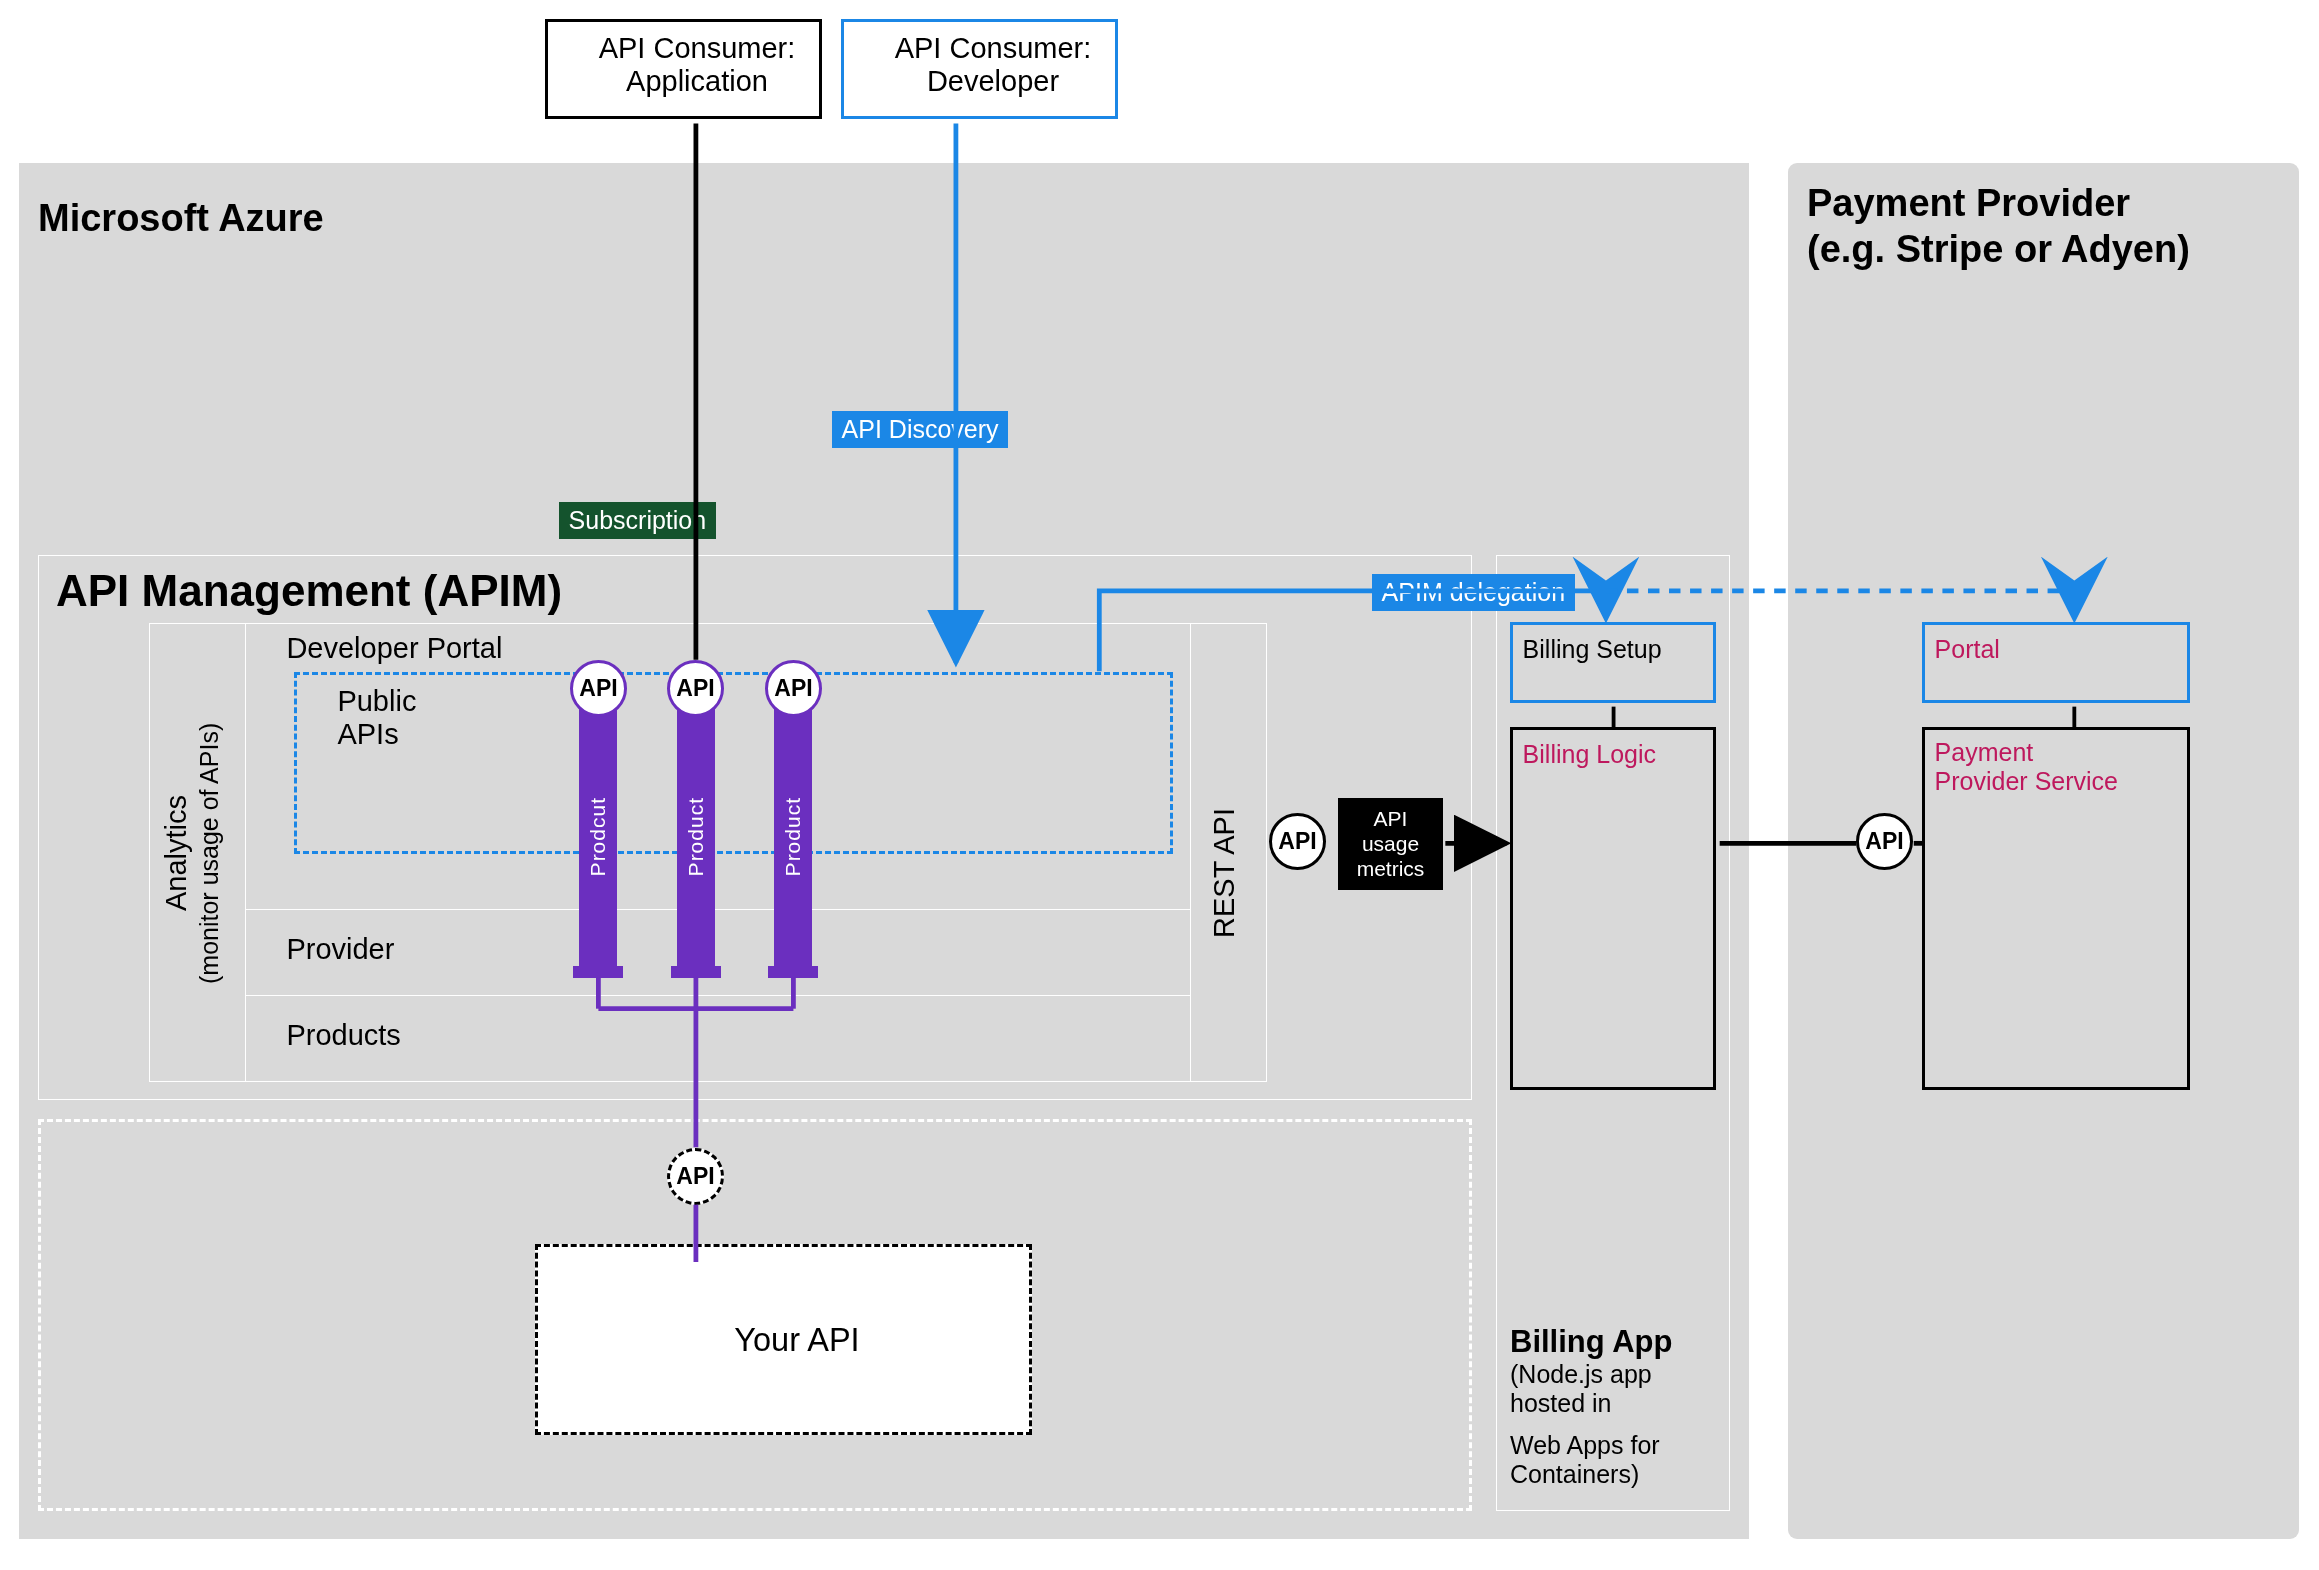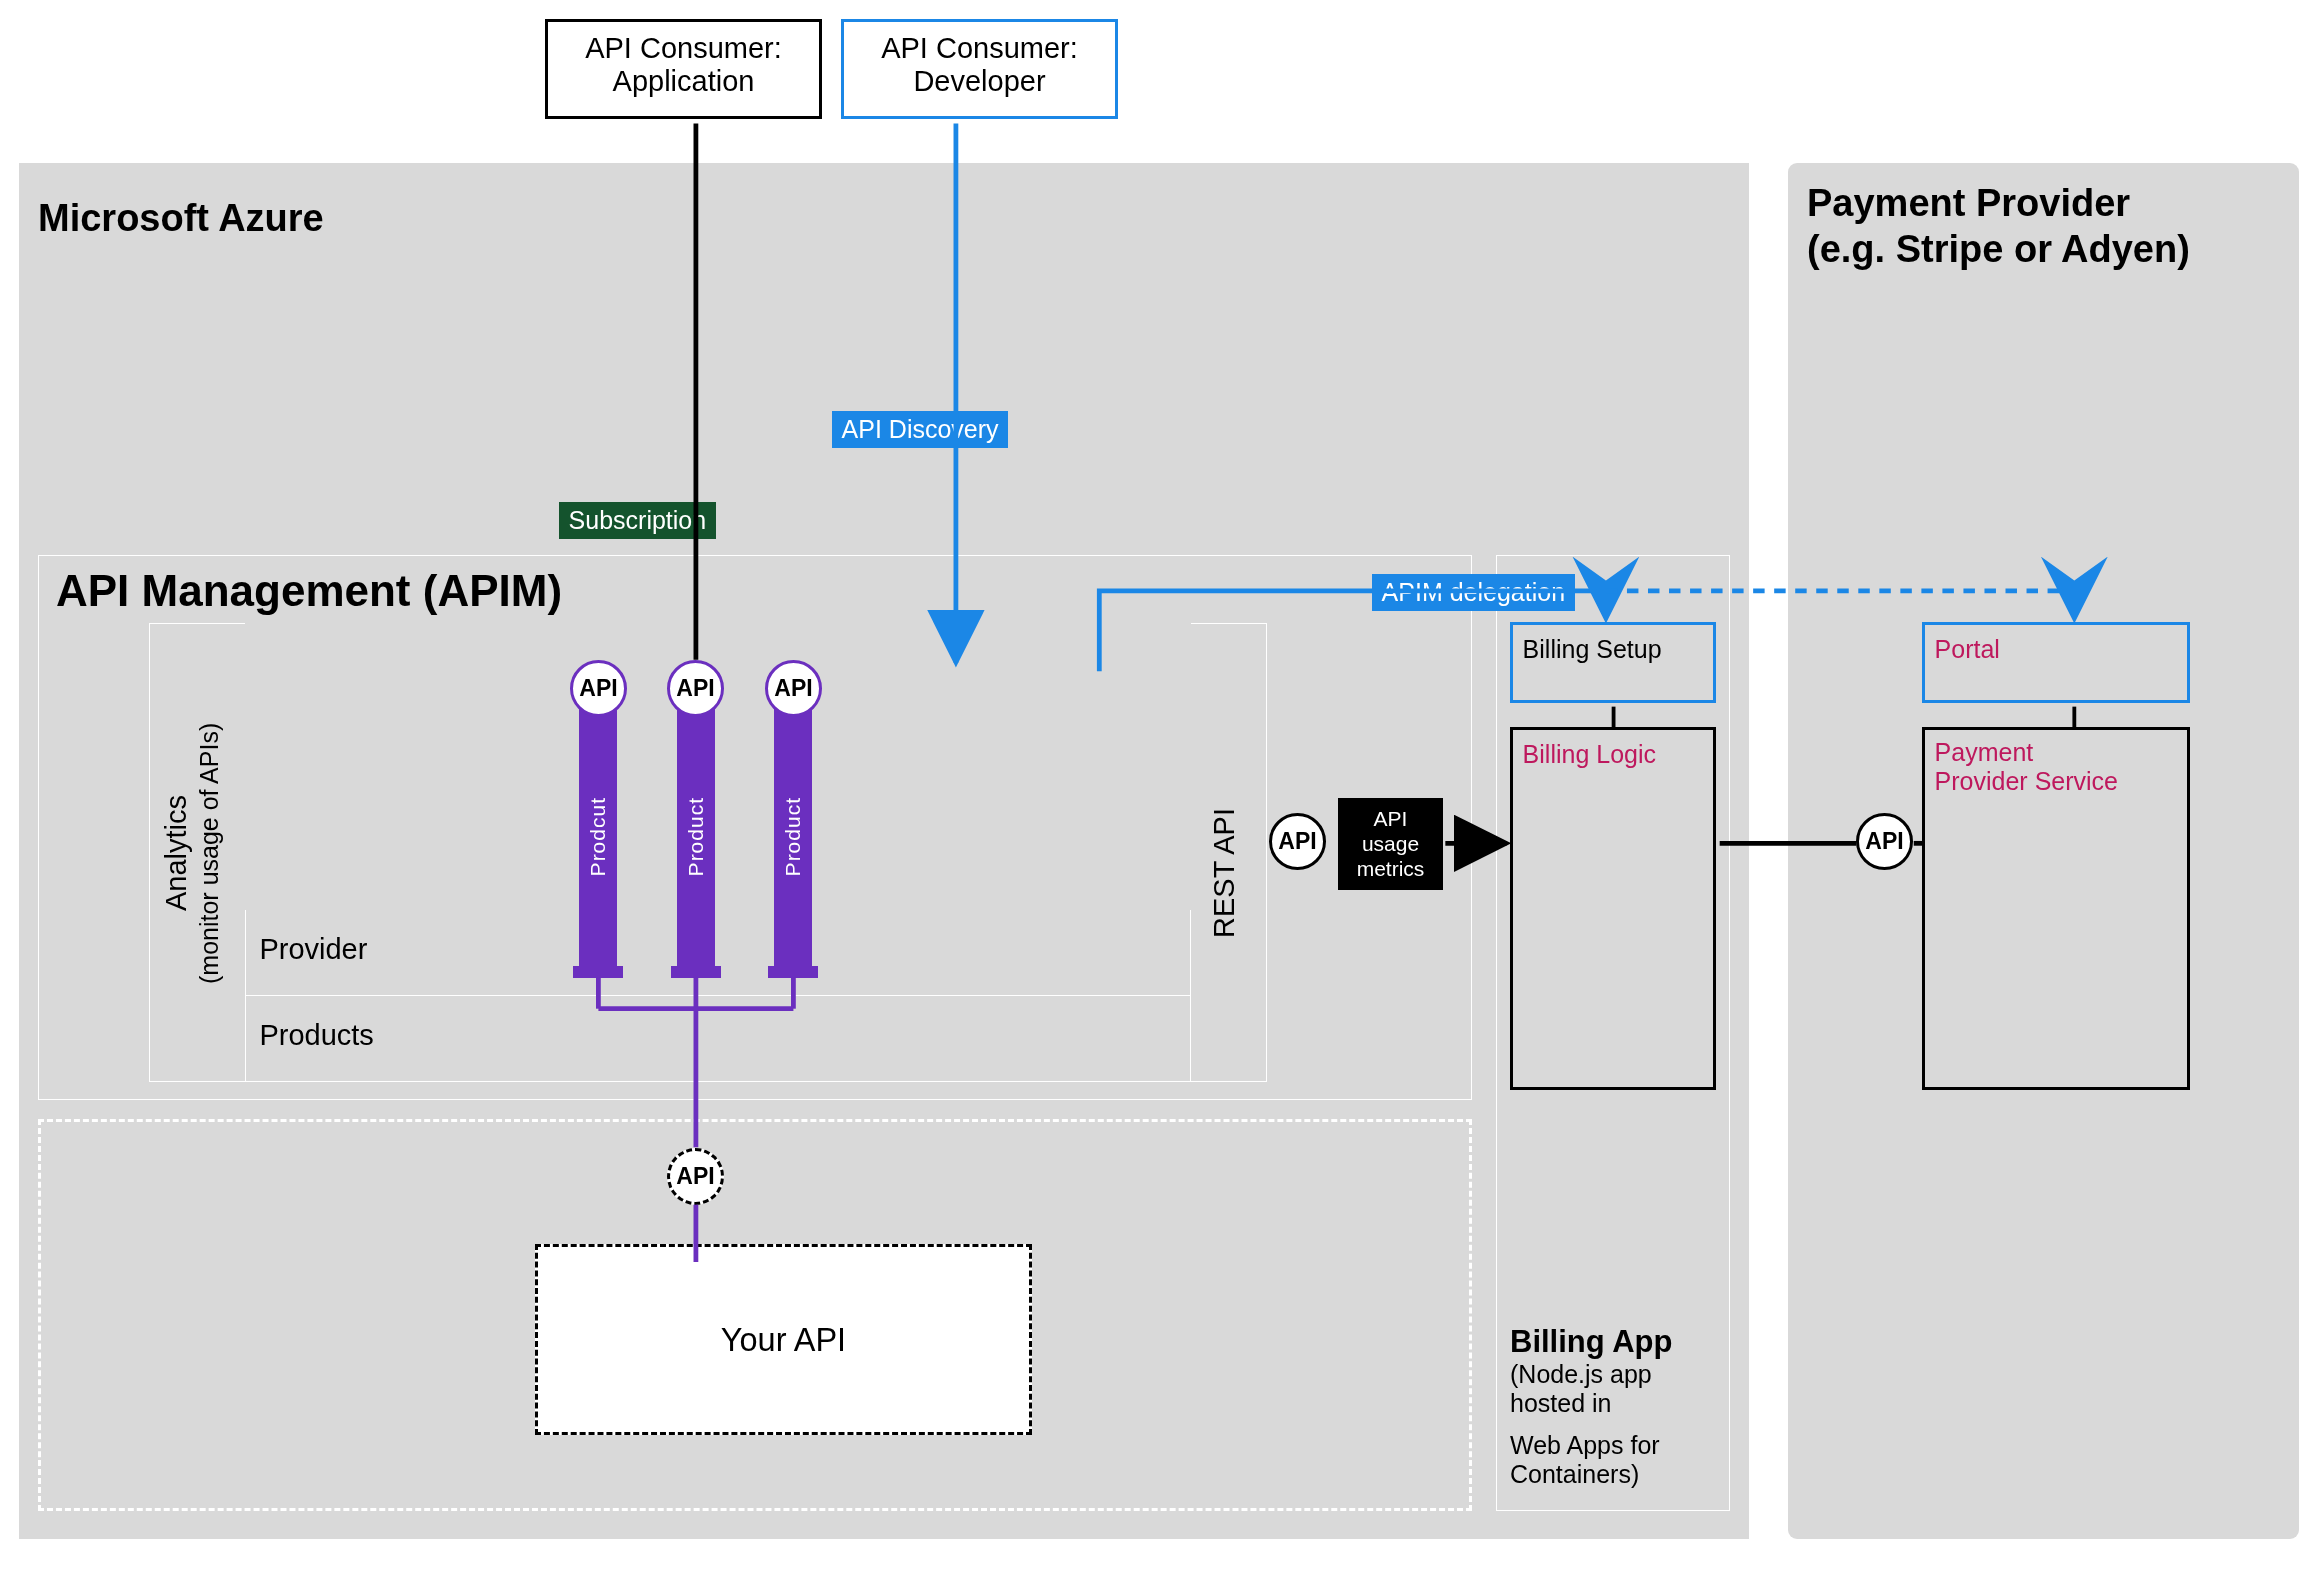--- a/index.html
+++ b/index.html
@@ -10,21 +10,21 @@
     width:2320px;
     height:1571px;
     position:relative;
   }
   .abs { position:absolute; }
   .thin-white-border { border:1.9px solid #fff; }
   .gray-fill { background:#D9D9D9; }
   .purple { background:#6B2FBF; }
   .title-big { font-size:38px; font-weight:700; color:#000; }
   .title-med { font-size:44px; font-weight:700; color:#000; }
-  .lbl { font-size:29px; color:#000; }
+  .lbl { font-size:29px; color:#000;padding-left:27px; }
   .lbl-sm { font-size:25px; color:#be185d; }
   .tag { font-size:25px; color:#fff; padding:3.8px 9.6px; display:inline-block; }
   .tag-black { background:#14532d; }
   .tag-blue  { background:#1B87E6; }
   .api-circ { width:57px; height:57px; border-radius:50%; background:#fff; display:flex; align-items:center; justify-content:center; font-size:23px; font-weight:600; color:#000; }
   .api-circ.purple-ring { border:3.8px solid #6B2FBF; }
   .api-circ.black-ring  { border:3.8px solid #000; }
   .api-circ.dashed-ring { border:3.8px dashed #000; }
   .vtext { writing-mode: vertical-rl; transform: rotate(180deg); text-align:center; }
   .prod-bar { background:#6B2FBF; color:#fff; font-size:21px; display:flex; align-items:center; justify-content:center; }
@@ -43,20 +43,30 @@
 
     <div class="abs thin-white-border" style="left:110px; top:67px; width:96px; height:459px; border-right:none;">
       <div class="abs vtext lbl" style="left:9.6px; top:38px; height:382px; width:76px;">
         <span>Analytics</span><br>
         <span style="font-size:25px;">(monitor usage of APIs)</span>
       </div>
     </div>
 
     <div class="abs" style="left:206px; top:67px; width:946px; height:459px;">
 
+      <div class="abs thin-white-border" style="left:0; top:0; width:946px; height:287px;">
+        <div class="abs lbl" style="left:13.4px; top:7.6px;">Developer Portal</div>
+
+        <div class="abs" style="left:48px; top:48px; width:879px; height:182px; border:3.8px dashed #1B87E6; background:transparent;">
+          <div class="abs" style="left:13.4px; top:9.6px;">
+            <div class="lbl">Public</div>
+            <div class="lbl">APIs</div>
+          </div>
+        </div>
+      </div>
 
       <div class="abs thin-white-border" style="left:0; top:287px; width:946px; height:86px; border-top:none;">
         <div class="abs lbl" style="left:13.4px; top:23px;">Provider</div>
       </div>
 
       <div class="abs thin-white-border" style="left:0; top:373px; width:946px; height:86px; border-top:none;">
         <div class="abs lbl" style="left:13.4px; top:23px;">Products</div>
       </div>
     </div>
 

